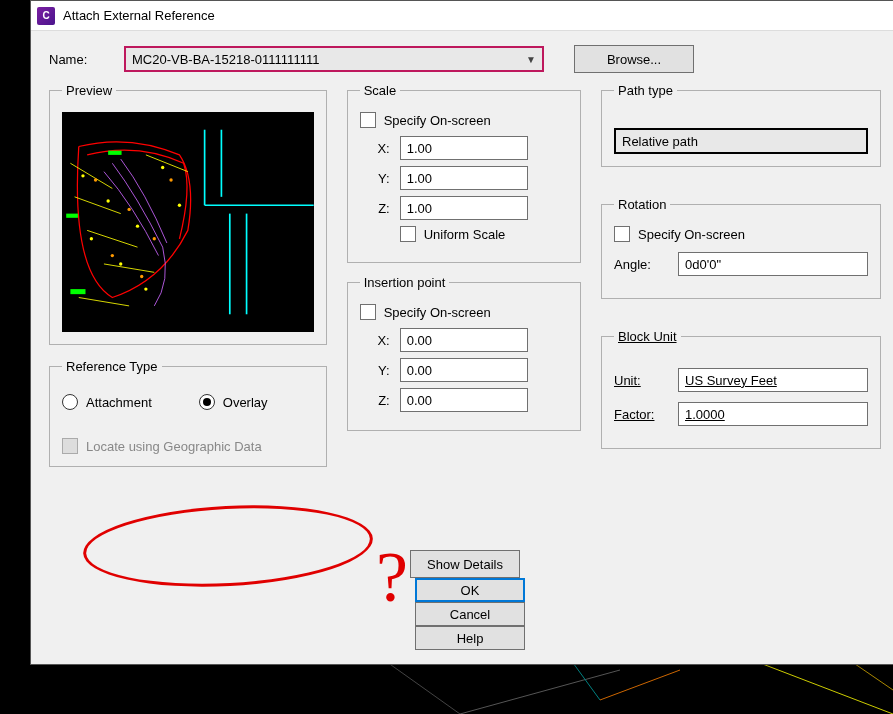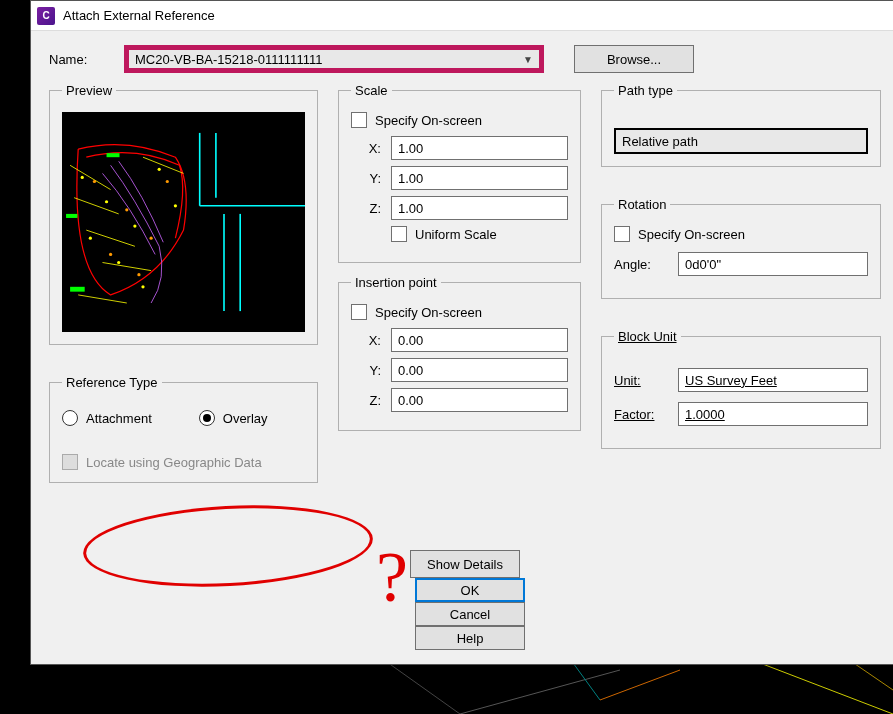--- a/index.html
+++ b/index.html
@@ -6,34 +6,34 @@
   body { margin: 0; background: #000; width: 893px; height: 714px; overflow: hidden; position: relative; }
   .dialog {
     position: absolute; left: 30px; top: 0; width: 870px; height: 665px;
     background: #f0f0f0; border: 1px solid #555; box-shadow: 0 0 6px rgba(0,0,0,.4);
   }
   .titlebar { height: 30px; background: #fff; display: flex; align-items: center; padding: 0 6px; gap: 8px; border-bottom: 1px solid #ddd; }
   .app-icon { width: 18px; height: 18px; background: linear-gradient(135deg,#7b1fa2,#4a148c); border-radius: 2px; display:flex;align-items:center;justify-content:center;color:#fff;font-size:10px;font-weight:bold;}
   .title-text { color:#000; }
   .name-row { display:flex; align-items:center; gap:20px; padding: 14px 18px 10px 18px; }
   .name-label { width: 55px; }
-  .name-select { flex: 0 0 420px; height: 26px; background:#e8e8e8; border:5px solid #be185d; display:flex; align-items:center; justify-content:space-between; padding:9px 6px; }
+  .name-select { flex: 0 0 420px; height: 26px; background:#e8e8e8; border:2px solid #be185d; display:flex; align-items:center; justify-content:space-between; padding:9px 6px; }
   .name-select .chev { font-size: 10px; color:#444; }
   .browse-btn { width:120px; height:28px; background:#e1e1e1; border:1px solid #707070; margin-left:10px; cursor:pointer; }
   .body { display:flex; gap:20px; padding: 0 18px; }
   .col { display:flex; flex-direction:column; gap:12px; }
   .col-left { width: 320px; }
   .col-mid  { width: 270px; }
   .col-right{ flex:1; }
   fieldset { border:1px solid #b0b0b0; padding: 14px 12px 12px 12px; margin:0; }
   legend { padding: 0 4px; color:#000; }
   .preview-box { width:100%; height:220px; background:#000; position:relative; overflow:hidden; }
   .row { display:flex; align-items:center; gap:10px; margin:6px 0; }
   .row label { width: 30px; text-align:right; }
-  .num-input { width:177px; height:24px; border:1px solid #707070; padding:0 6px; background:#fff; }
+  .num-input { width:128px; height:24px; border:1px solid #707070; padding:0 6px; background:#fff; }
   .chk { width:16px; height:16px; border:1px solid #707070; background:#fff; display:inline-block; }
   .chk.disabled { background:#ddd; border-color:#aaa; }
   .chk-row { display:flex; align-items:center; gap:8px; margin-bottom:8px; }
   .radio { width:16px; height:16px; border:1px solid #333; border-radius:50%; display:inline-flex; align-items:center; justify-content:center; background:#fff;}
   .radio .dot { width:8px; height:8px; background:#000; border-radius:50%; display:none; }
   .radio.checked .dot { display:block; }
   .reftype-row { display:flex; align-items:center; gap:47px; margin-top:6px; }
   .reftype-item { display:flex; align-items:center; gap:8px; }
   .locate-row { display:flex; align-items:center; gap:8px; margin-top:28px; color:#888; }
   .pathtype-sel { width:100%; height:26px; background:#e8e8e8; border:2px solid #000000; display:flex; align-items:center; padding:0 6px; margin-top:16px;}
@@ -129,21 +129,21 @@
               <circle cx="70" cy="160" r="2"></circle>
                 <circle cx="100" cy="190" r="2"></circle>
                 <circle cx="140" cy="90" r="2"></circle>
               <circle cx="120" cy="45" r="2"></circle>
                 <circle cx="35" cy="130" r="2"></circle>
             </g>
           </svg>
         </div>
       </fieldset>
 
-      <fieldset style="margin-top:18px;">
+      <fieldset style="margin-top:2px;">
         <legend>Reference Type</legend>
         <div class="reftype-row">
           <div class="reftype-item">
             <span class="radio"></span>
             <span>Attachment</span>
           </div>
           <div class="reftype-item">
             <span class="radio checked">
                 <span class="dot"></span>
               </span>

